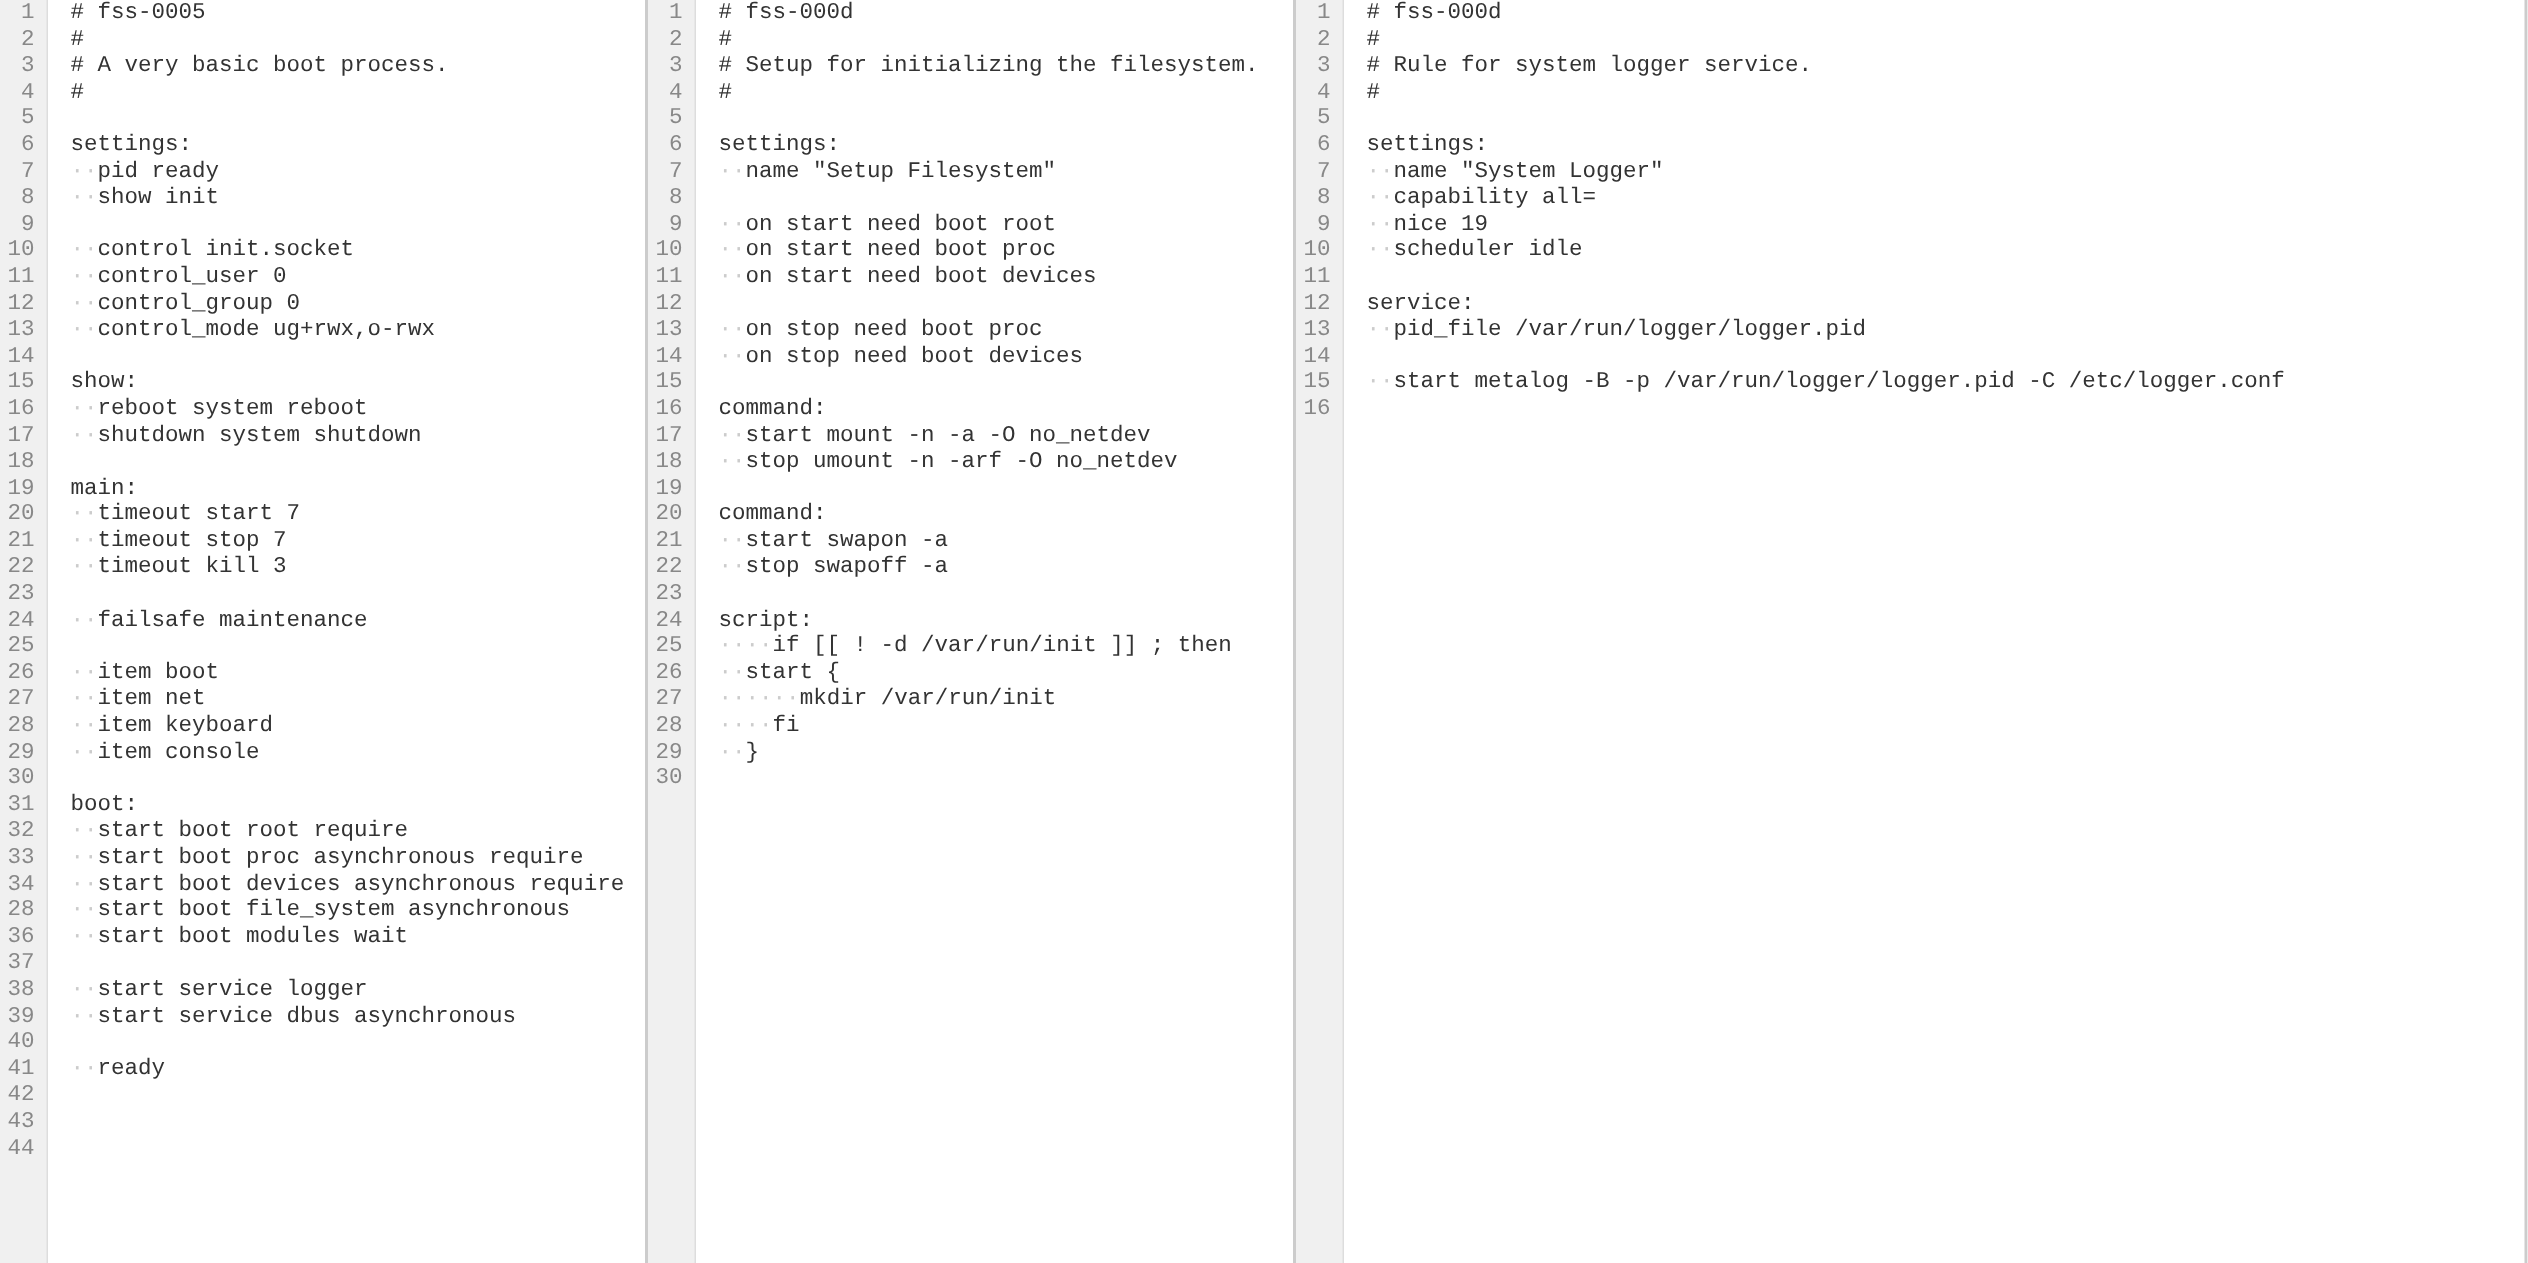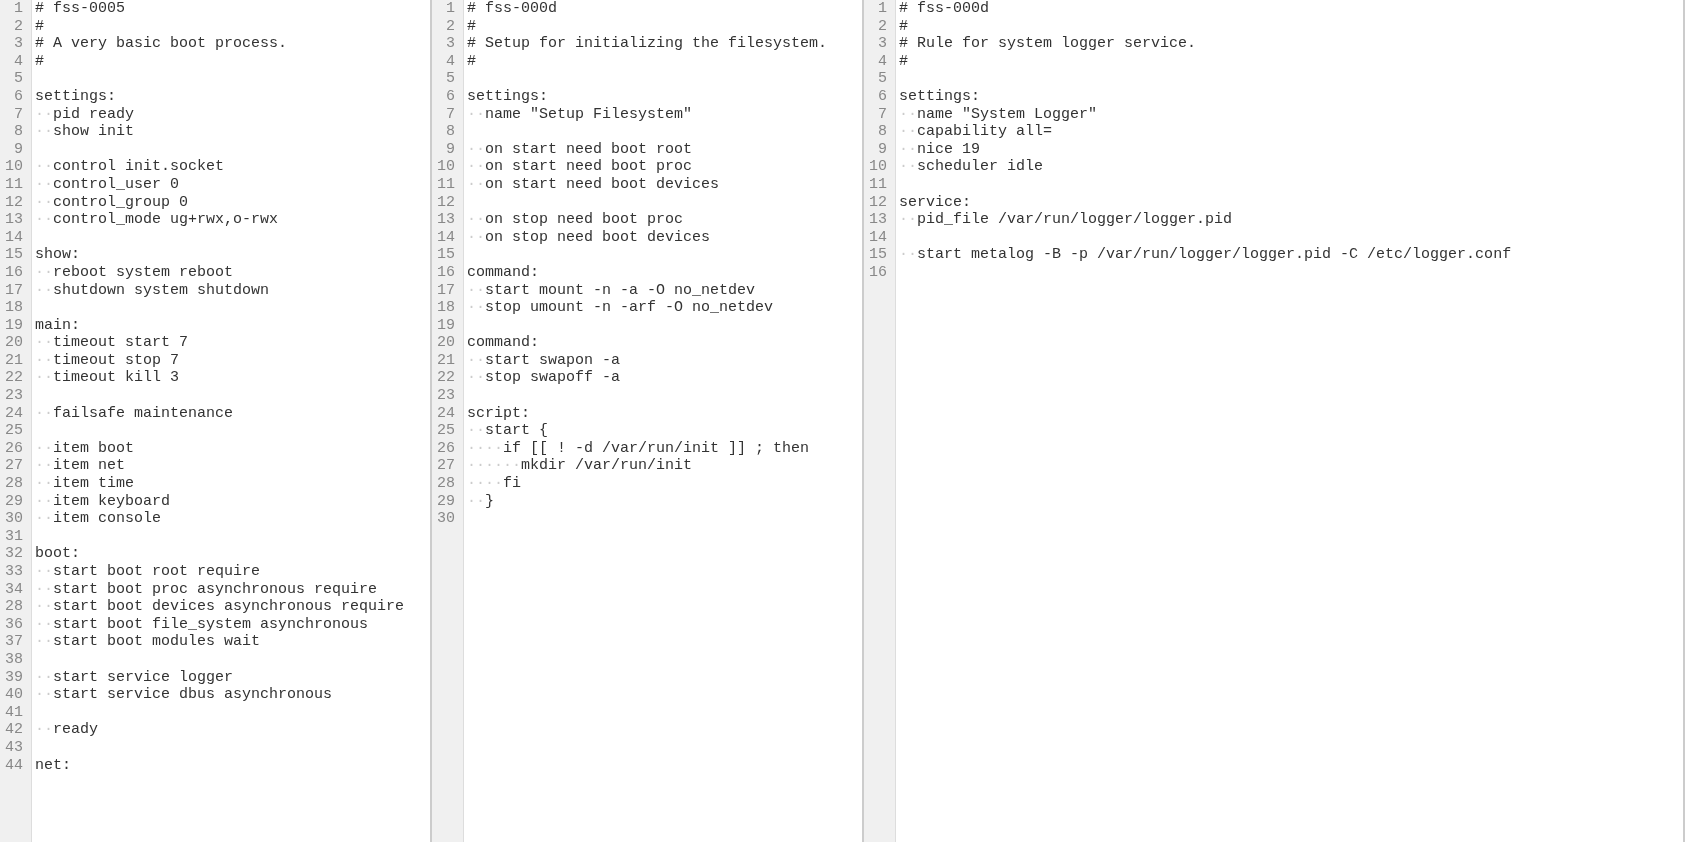--- a/index.html
+++ b/index.html
@@ -35,21 +35,21 @@
   text-align: right;
   padding: 0 8px 0 4px;
   user-select: none;
   line-height: 17.6px;
   font-size: 15px;
   min-width: 32px;
   border-right: 1px solid #ddd;
 }
 .code {
   flex: 1;
-  padding-left: 3px;
+  padding-left: 15px;
   line-height: 17.6px;
   color: #333;
   overflow: hidden;
 }
 .line { height: 17.6px; }
 .ws { color: #ccc; }
 </style>
 </head>
 <body>
 
@@ -123,37 +123,35 @@
           <div class="line"></div>
           <div class="line">main:</div>
           <div class="line"><span class="ws">·</span><span class="ws">·</span>timeout start 7</div>
           <div class="line"><span class="ws">·</span><span class="ws">·</span>timeout stop 7</div>
           <div class="line"><span class="ws">·</span><span class="ws">·</span>timeout kill 3</div>
           <div class="line"></div>
           <div class="line"><span class="ws">·</span><span class="ws">·</span>failsafe maintenance</div>
           <div class="line"></div>
           <div class="line"><span class="ws">·</span><span class="ws">·</span>item boot</div>
           <div class="line"><span class="ws">·</span><span class="ws">·</span>item net</div>
-          <div class="line"><span class="ws">·</span><span class="ws">·</span>item time</div>
           <div class="line"><span class="ws">·</span><span class="ws">·</span>item keyboard</div>
           <div class="line"><span class="ws">·</span><span class="ws">·</span>item console</div>
           <div class="line"></div>
           <div class="line">boot:</div>
           <div class="line"><span class="ws">·</span><span class="ws">·</span>start boot root require</div>
           <div class="line"><span class="ws">·</span><span class="ws">·</span>start boot proc asynchronous require</div>
           <div class="line"><span class="ws">·</span><span class="ws">·</span>start boot devices asynchronous require</div>
           <div class="line"><span class="ws">·</span><span class="ws">·</span>start boot file_system asynchronous</div>
           <div class="line"><span class="ws">·</span><span class="ws">·</span>start boot modules wait</div>
           <div class="line"></div>
           <div class="line"><span class="ws">·</span><span class="ws">·</span>start service logger</div>
           <div class="line"><span class="ws">·</span><span class="ws">·</span>start service dbus asynchronous</div>
           <div class="line"></div>
           <div class="line"><span class="ws">·</span><span class="ws">·</span>ready</div>
           <div class="line"></div>
-          <div class="line">net:</div>
         </div>
     </div>
   </div>
   <div class="pane">
     <div class="editor">
       <div class="gutter">
           <div class="line">1</div>
           <div class="line">2</div>
           <div class="line">3</div>
           <div class="line">4</div>
@@ -202,22 +200,22 @@
           <div class="line"></div>
           <div class="line">command:</div>
           <div class="line"><span class="ws">·</span><span class="ws">·</span>start mount -n -a -O no_netdev</div>
           <div class="line"><span class="ws">·</span><span class="ws">·</span>stop umount -n -arf -O no_netdev</div>
           <div class="line"></div>
           <div class="line">command:</div>
           <div class="line"><span class="ws">·</span><span class="ws">·</span>start swapon -a</div>
           <div class="line"><span class="ws">·</span><span class="ws">·</span>stop swapoff -a</div>
           <div class="line"></div>
           <div class="line">script:</div>
+          <div class="line"><span class="ws">·</span><span class="ws">·</span><span class="ws">·</span><span class="ws">·</span>if [[ ! -d /var/run/init ]] ; then</div>
           <div class="line"><span class="ws">·</span><span class="ws">·</span>start {</div>
-          <div class="line"><span class="ws">·</span><span class="ws">·</span><span class="ws">·</span><span class="ws">·</span>if [[ ! -d /var/run/init ]] ; then</div>
           <div class="line"><span class="ws">·</span><span class="ws">·</span><span class="ws">·</span><span class="ws">·</span><span class="ws">·</span><span class="ws">·</span>mkdir /var/run/init</div>
           <div class="line"><span class="ws">·</span><span class="ws">·</span><span class="ws">·</span><span class="ws">·</span>fi</div>
           <div class="line"><span class="ws">·</span><span class="ws">·</span>}</div>
           <div class="line"></div>
         </div>
     </div>
   </div>
   <div class="pane">
     <div class="editor">
       <div class="gutter">

